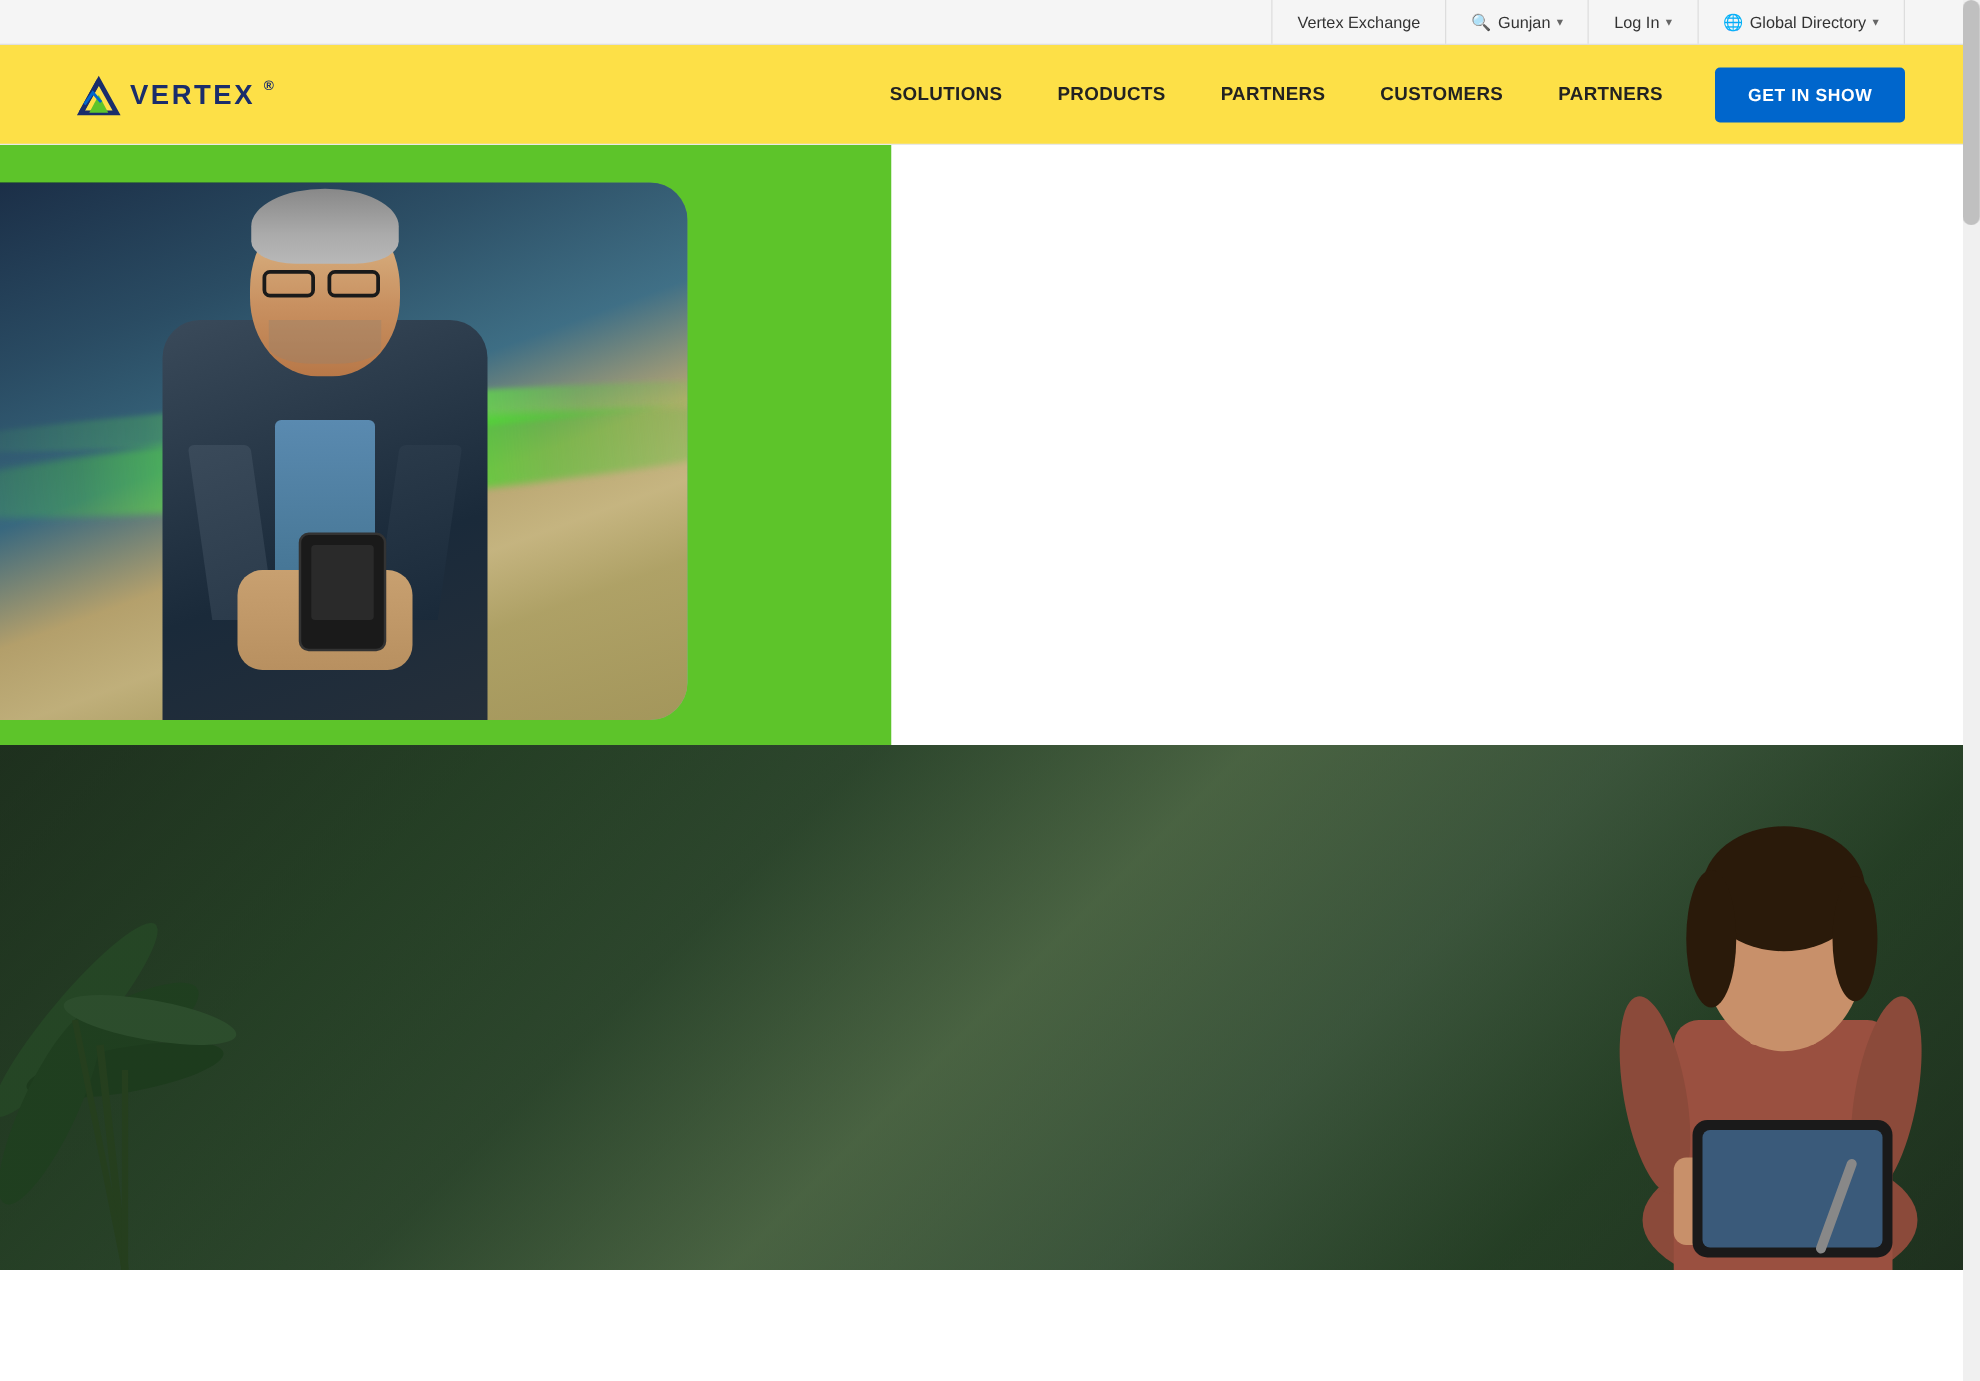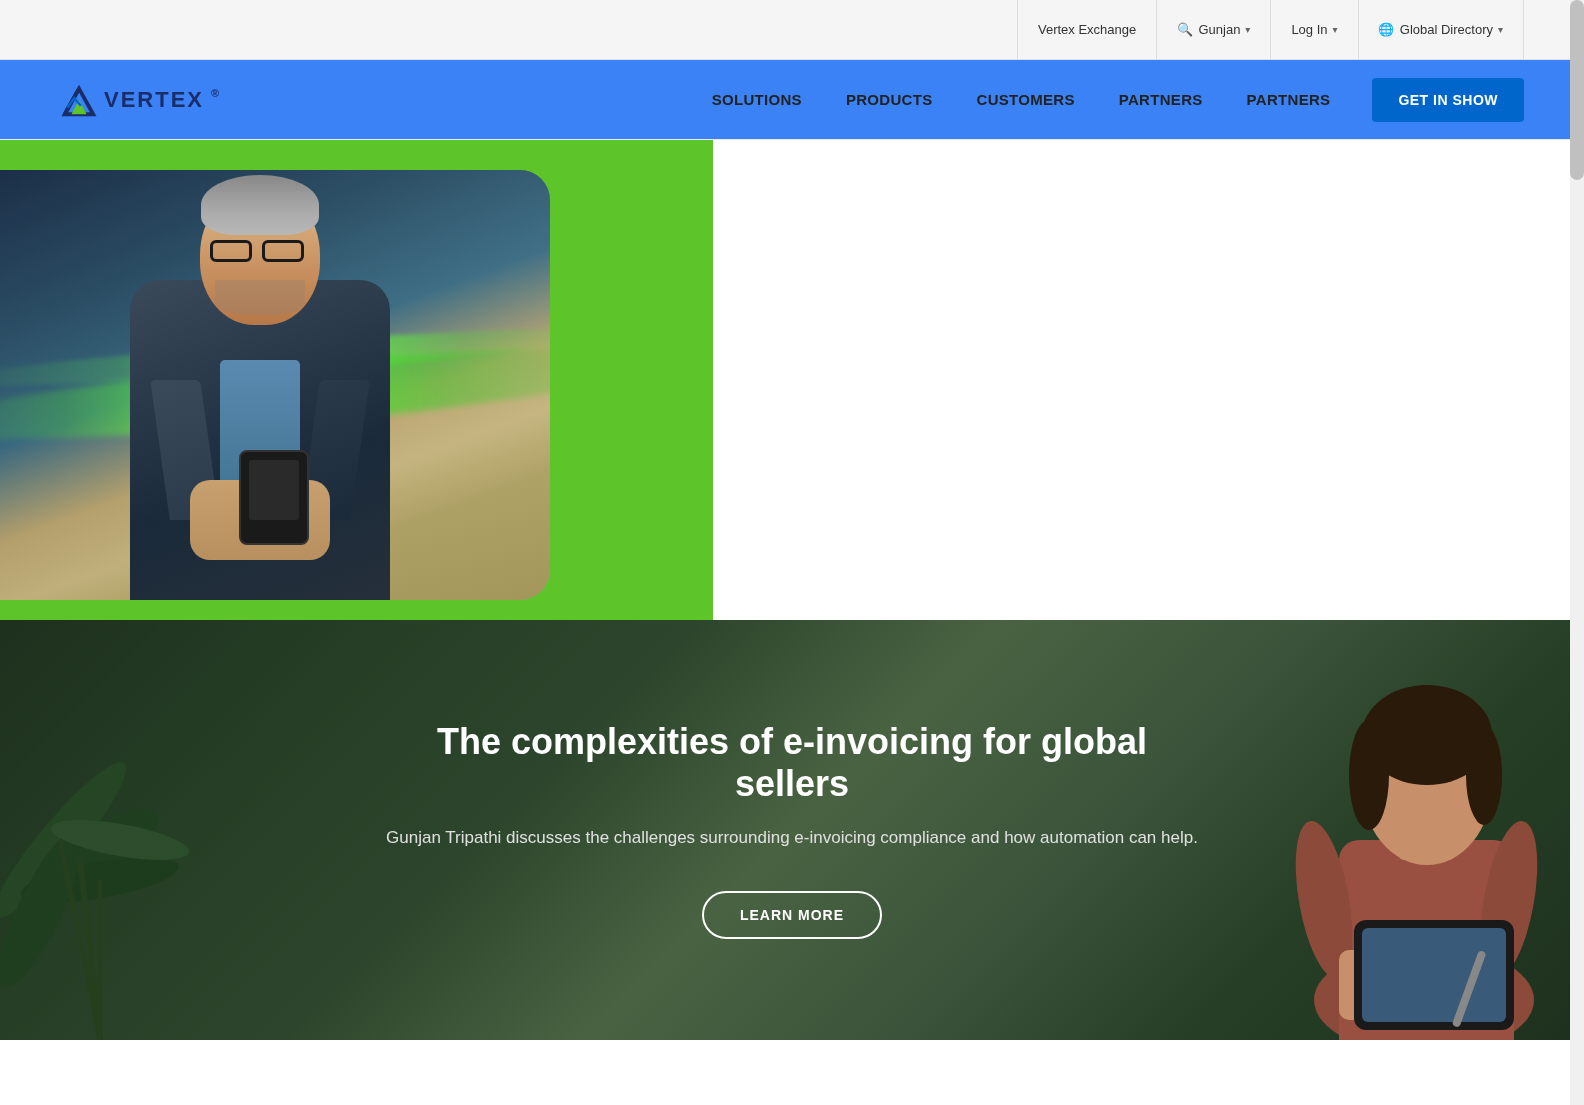--- a/index.html
+++ b/index.html
@@ -6,41 +6,41 @@
     body { font-family: Arial, Helvetica, sans-serif; width: 1584px; overflow-x: hidden; background: #fff; }
 
     
     .top-bar {
       background: #f5f5f5;
       border-bottom: 1px solid #e0e0e0;
       display: flex;
       justify-content: flex-end;
       align-items: center;
       padding: 0 60px;
-      height: 60px;
+      height: 36px;
       gap: 0;
     }
     .top-bar-item {
       display: flex;
       align-items: center;
       gap: 5px;
       font-size: 13px;
       color: #333;
       padding: 0 20px;
       height: 100%;
       cursor: pointer;
       border-right: 1px solid #ddd;
       white-space: nowrap;
     }
     .top-bar-item:first-child { border-left: 1px solid #ddd; }
     .top-bar-item .chevron { font-size: 10px; color: #666; }
 
     
     .main-nav {
-      background: #3b82f6;
+      background: #fde047;
       display: flex;
       align-items: center;
       padding: 0 60px;
       height: 80px;
       border-bottom: 1px solid #e8e8e8;
       position: relative;
       z-index: 10;
     }
     .logo-area {
       display: flex;
@@ -388,22 +388,22 @@
       <line x1="5" y1="35" x2="20" y2="8" stroke="#1a2d6b" stroke-width="4"></line>
       <polyline points="8,28 15,18 22,26" fill="none" stroke="#0066cc" stroke-width="2.5"></polyline>
     </svg>
     <span class="logo-text">VERTEX</span>
     <sup style="font-size:11px;color:#1a2d6b;font-weight:700;margin-top:-14px;margin-left:1px">®</sup>
   </div>
 
   <div class="nav-links">
     <a class="nav-item">SOLUTIONS</a>
     <a class="nav-item">PRODUCTS</a>
+    <a class="nav-item">PARTNERS</a>
     <a class="nav-item">CUSTOMERS</a>
-    <a class="nav-item">PARTNERS</a>
     <a class="nav-item">PARTNERS</a>
   </div>
 
   <button class="cta-btn">GET IN SHOW</button>
 </nav>
 
 <section class="hero">
 
   <div class="hero-right">
     <div class="hero-green-bg"></div>
@@ -483,22 +483,17 @@
 
       <rect x="170" y="300" width="160" height="110" rx="12" fill="#1a1a1a"></rect>
       <rect x="178" y="308" width="144" height="94" rx="6" fill="#3a5a7a"></rect>
 
       <rect x="295" y="330" width="8" height="80" rx="4" fill="#888" transform="rotate(20 295 330)"></rect>
     </svg>
   </div>
 
   <div class="invoicing-bg"></div>
 
-  <div class="invoicing-content">
-    <h2 class="invoicing-title">The complexities of e-invoicing for global sellers</h2>
-    <p class="invoicing-subtitle">Gunjan Tripathi discusses the challenges surrounding e-invoicing compliance and how automation can help.</p>
-    <button class="learn-more-btn">LEARN MORE</button>
-  </div>
 </section>
 
 <div class="scrollbar-track">
   <div class="scrollbar-thumb"></div>
 </div>
 
 </body></html>

